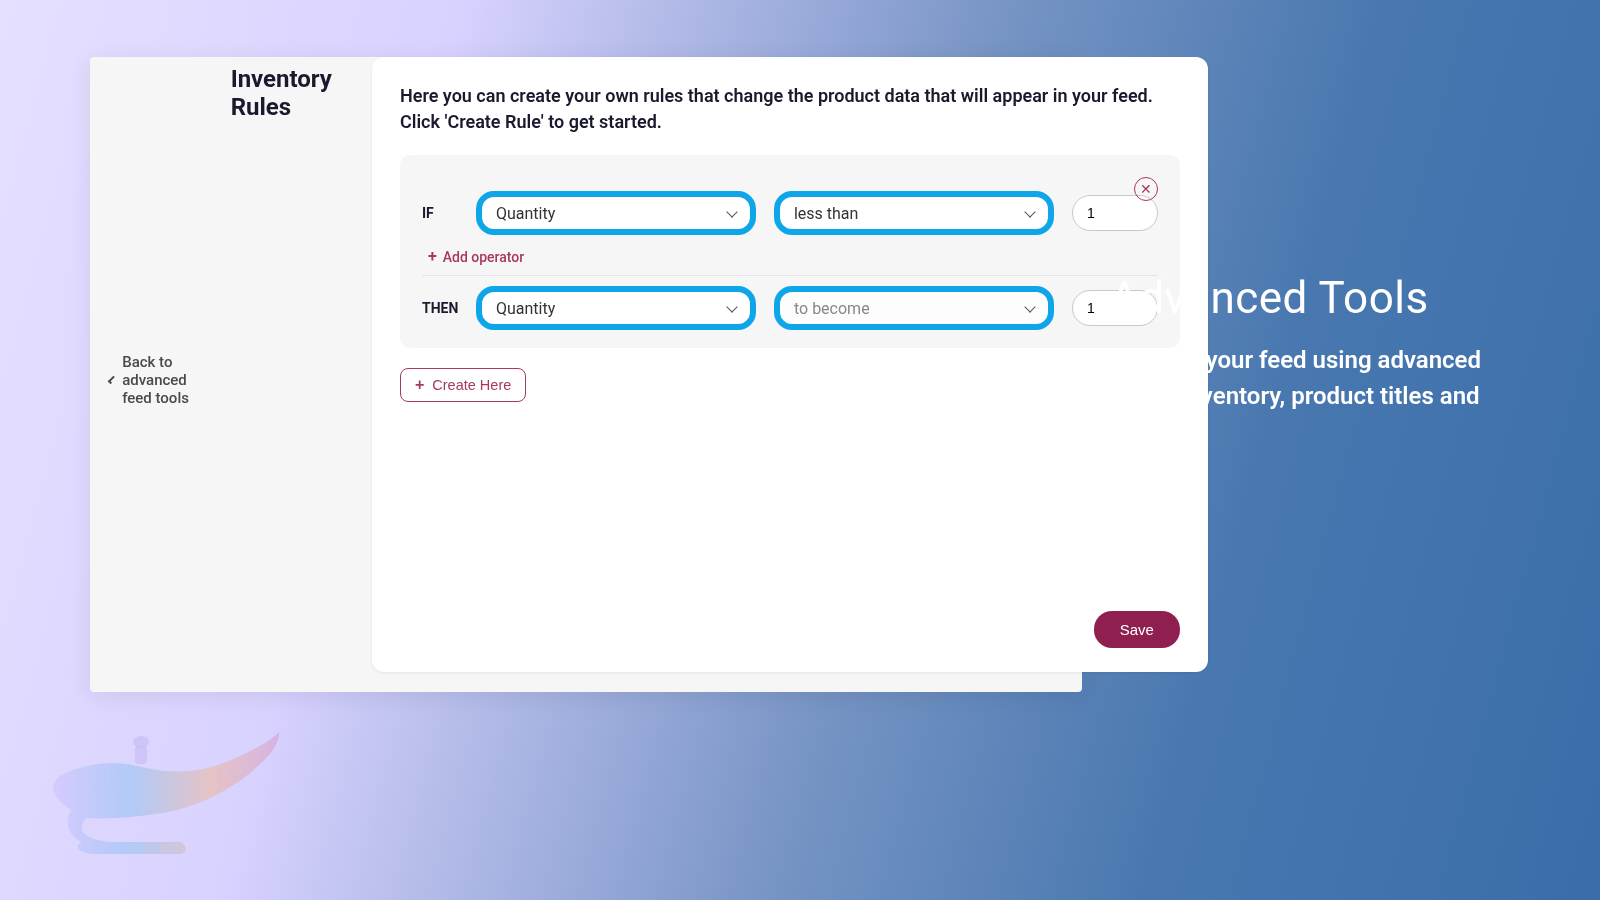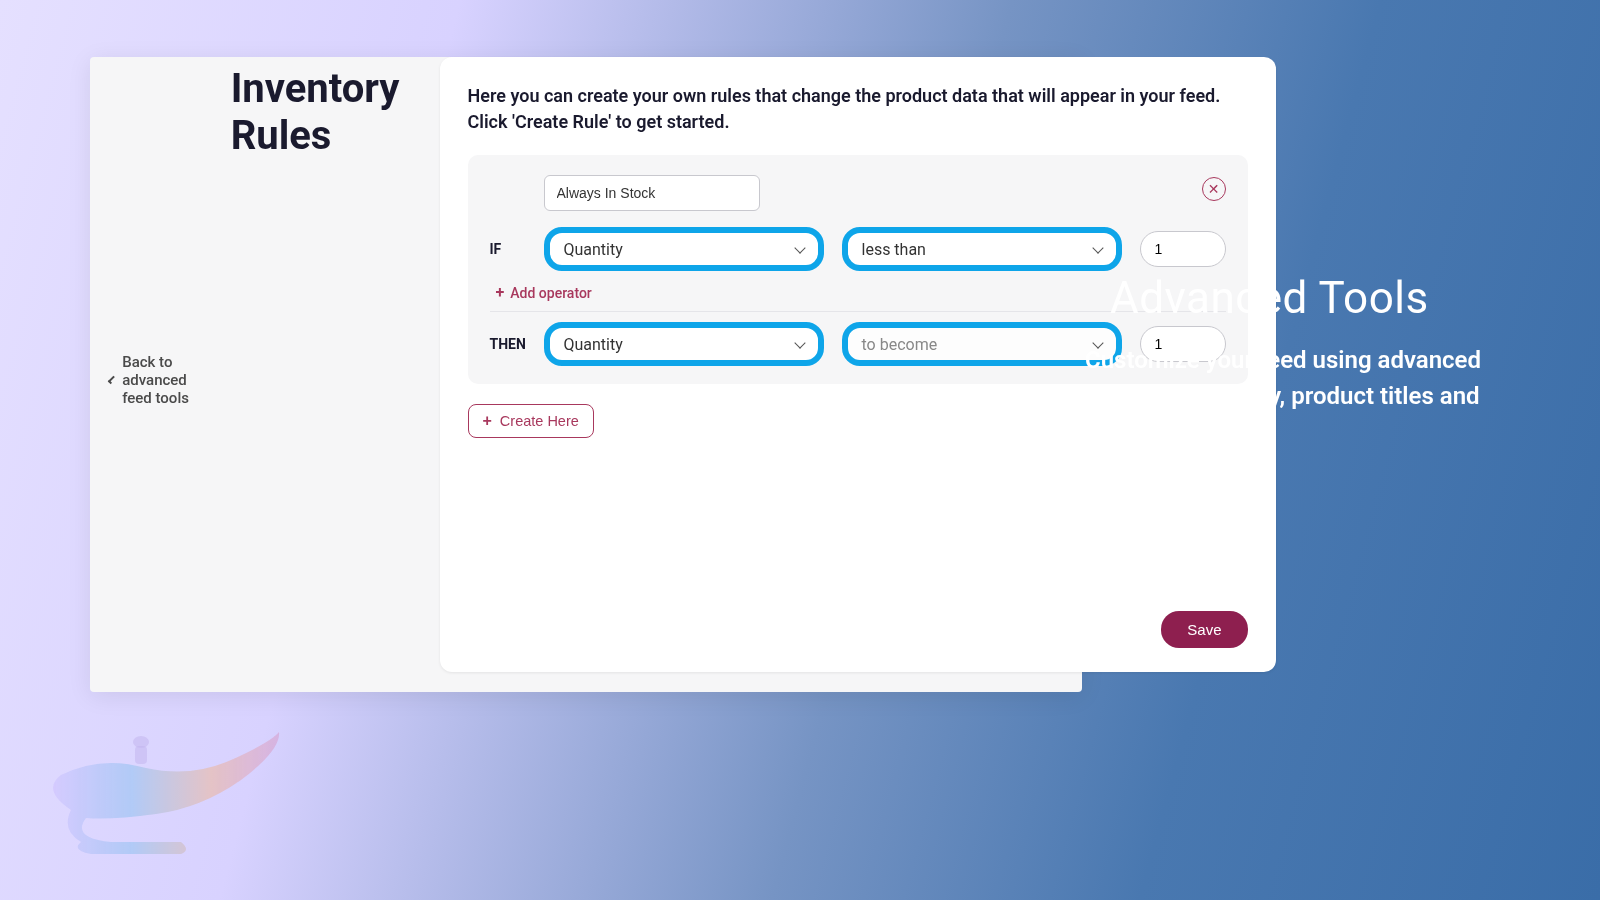--- a/index.html
+++ b/index.html
@@ -33,21 +33,21 @@
   font-weight: 500;
   cursor: pointer;
 }
 .chevron-left {
   width: 8px; height: 8px;
   border-left: 2px solid #4a4a4a;
   border-bottom: 2px solid #4a4a4a;
   transform: rotate(45deg);
 }
 .page-title {
-  font-size: 40px;
+  font-size: 24px;
   font-weight: 700;
   color: #1a1a2e;
   padding: 8px 20px 16px 20px;
 }
 .card {
   background: #fff;
   margin: 0 20px 20px 20px;
   border-radius: 12px;
   box-shadow: 0 1px 3px rgba(0,0,0,0.08);
   padding: 26px 28px 24px 28px;
@@ -258,21 +258,20 @@
   <h1 class="page-title">Inventory Rules</h1>
 
   <div class="card">
     <p class="card-desc">Here you can create your own rules that change the product data that will appear in your feed. Click 'Create Rule' to get started.</p>
 
     <div class="rule-block">
       <div class="close-btn">
         <span class="close-x">✕</span>
       </div>
 
-      <input class="rule-name-input" value="Always In Stock" style="">
 
       <div class="rule-row">
         <span class="row-label">IF</span>
         <div class="select-box select-wide">
           <span>Quantity</span>
           <span class="chevron-down"></span>
         </div>
         <div class="select-box select-wide">
           <span>less than</span>
           <span class="chevron-down"></span>

